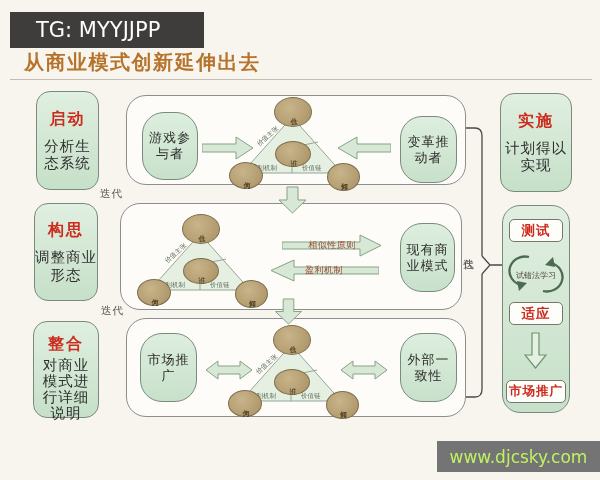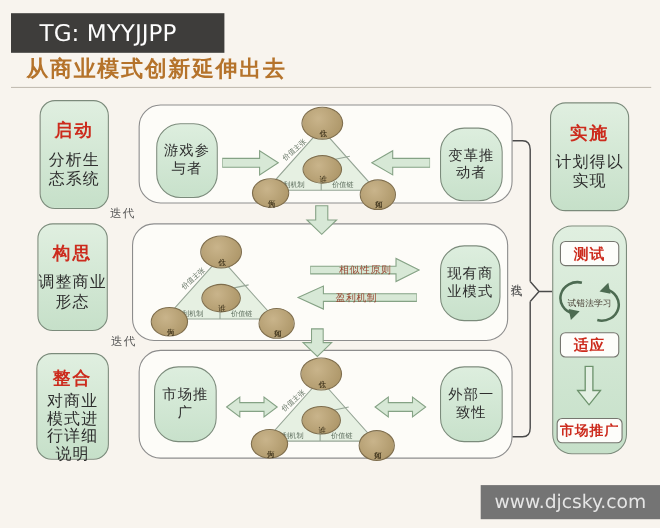--- a/index.html
+++ b/index.html
@@ -38,21 +38,21 @@
   .blockarrow{fill:#d7e8d6;stroke:#85a285;stroke-width:1;}
   .alabel{position:absolute;width:100%;top:50%;transform:translateY(-52%);text-align:center;
           font-size:9px;color:#9a4733;letter-spacing:0.5px;}
   
   .wbox{position:absolute;background:#fdfdfa;border:1.2px solid #76766f;border-radius:5px;
         color:#cc2b1d;font-weight:bold;font-size:13.5px;display:flex;align-items:center;
         justify-content:center;box-sizing:border-box;letter-spacing:1px;}
   .small-note{position:absolute;width:100%;text-align:center;font-size:8px;color:#4b4338;}
   .iter{position:absolute;font-size:10.5px;color:#565656;letter-spacing:1px;}
   .iter-v{writing-mode:vertical-rl;text-orientation:upright;}
-  .watermark{left:437px;top:441px;width:163px;height:31px;background:#747474;color:#e5e5e5;
+  .watermark{left:437px;top:441px;width:163px;height:31px;background:#747474;color:#bef264;
              font-size:17px;display:flex;align-items:center;justify-content:center;}
 </style>
 </head>
 <body>
 
 <div class="stage">
 
   <div class="abs tg-badge">
     <span>TG: MYYJJPP</span>
   </div>

